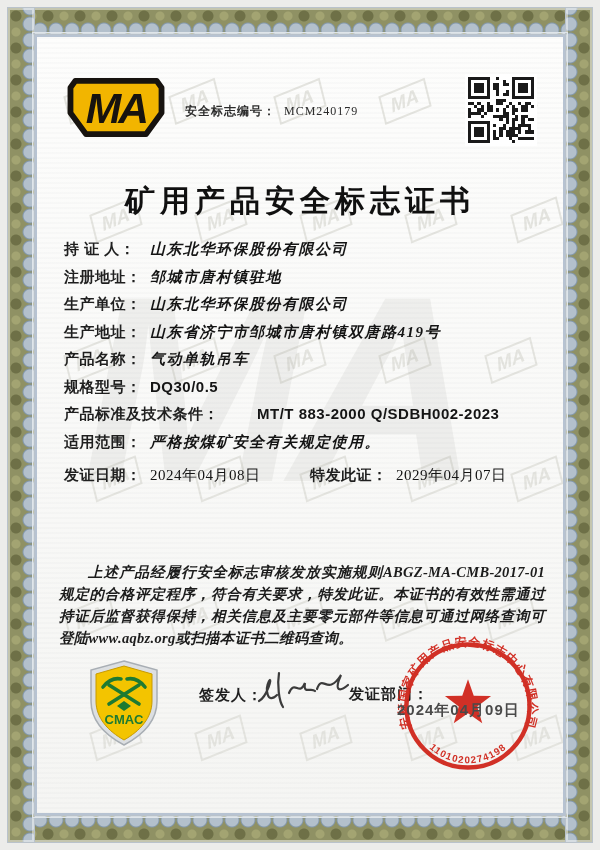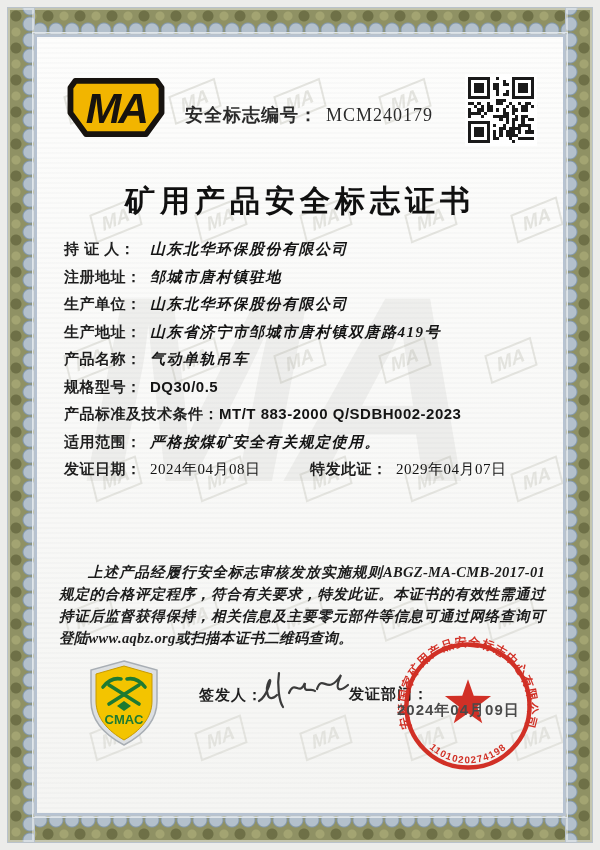--- a/index.html
+++ b/index.html
@@ -41,38 +41,38 @@
   .wm-cell{width:20%;height:16.66%;display:flex;align-items:center;justify-content:center;}
   .wm-cell i{border:2px solid #e4e4df;color:#e4e4df;padding:1px 8px 2px;font-style:italic;
         font-weight:800;font-size:19px;transform:rotate(-22deg) skewX(-8deg);}
   .wm-cell:nth-child(10n+6) i,.wm-cell:nth-child(10n+7) i,.wm-cell:nth-child(10n+8) i,
   .wm-cell:nth-child(10n+9) i,.wm-cell:nth-child(10n) i{transform:rotate(-22deg) skewX(-8deg) translateX(28px);}
   .big-wm{position:absolute;left:45px;top:220px;font-size:265px;font-weight:900;font-style:italic;
         letter-spacing:-14px;color:rgba(160,160,152,.13);z-index:0;line-height:1;}
 
   
   .ma-logo{position:absolute;left:30px;top:40px;width:98px;height:62px;z-index:2;}
-  .serial{position:absolute;left:148px;top:66px;z-index:2;font-size:18px;color:#2b2b2b;white-space:nowrap;}
+  .serial{position:absolute;left:148px;top:66px;z-index:2;font-size:12px;color:#2b2b2b;white-space:nowrap;}
   .serial .s-lbl{font-weight:600;letter-spacing:1px;}
   .serial .s-val{font-family:"Liberation Serif",serif;margin-left:8px;letter-spacing:1px;}
   .qr{position:absolute;left:428px;top:37px;width:72px;height:72px;background:#fff;padding:3px;z-index:2;box-sizing:border-box;}
   .qr rect{fill:#1a1a1a;}
   .title{position:absolute;left:0;right:0;top:137px;text-align:center;font-size:30px;font-weight:900;
         letter-spacing:5px;color:#101010;z-index:2;font-family:"Liberation Serif",serif;margin-top:7px;}
 
   
   .rows{position:absolute;left:27px;right:18px;top:203px;z-index:2;}
   .row{display:flex;align-items:baseline;height:27.5px;}
   .lbl{font-weight:bold;width:86px;flex:none;font-size:15px;color:#1f1f1f;letter-spacing:.5px;white-space:nowrap;}
   .val{font-size:15px;color:#141414;white-space:nowrap;}
   .kai{font-style:italic;font-family:"Liberation Serif",serif;font-weight:600;letter-spacing:1.5px;}
   .num{font-weight:bold;letter-spacing:.5px;}
   .date{font-family:"Liberation Serif",serif;letter-spacing:.5px;}
-  .row.long .lbl{width:auto;}
-  .val.w150{width:160px;flex:none;}
+  .row.long .lbl{width:auto;margin-right:38px;}
+  .val.w150{width:160px;flex:none;margin-top:6px;}
   .row.last{margin-top:5px;}
 
   
   .statement{position:absolute;left:22px;right:18px;top:524px;z-index:2;font-size:14.5px;line-height:1.52;
         text-indent:2em;font-weight:700;font-style:italic;color:#1c1c1c;
         font-family:"Liberation Serif",serif;letter-spacing:.3px;text-align:justify;}
 
   
   .cmac{position:absolute;left:50px;top:622px;width:74px;height:88px;z-index:2;}
   .f-lbl{position:absolute;z-index:2;font-weight:bold;font-size:15px;color:#1f1f1f;letter-spacing:1px;}

